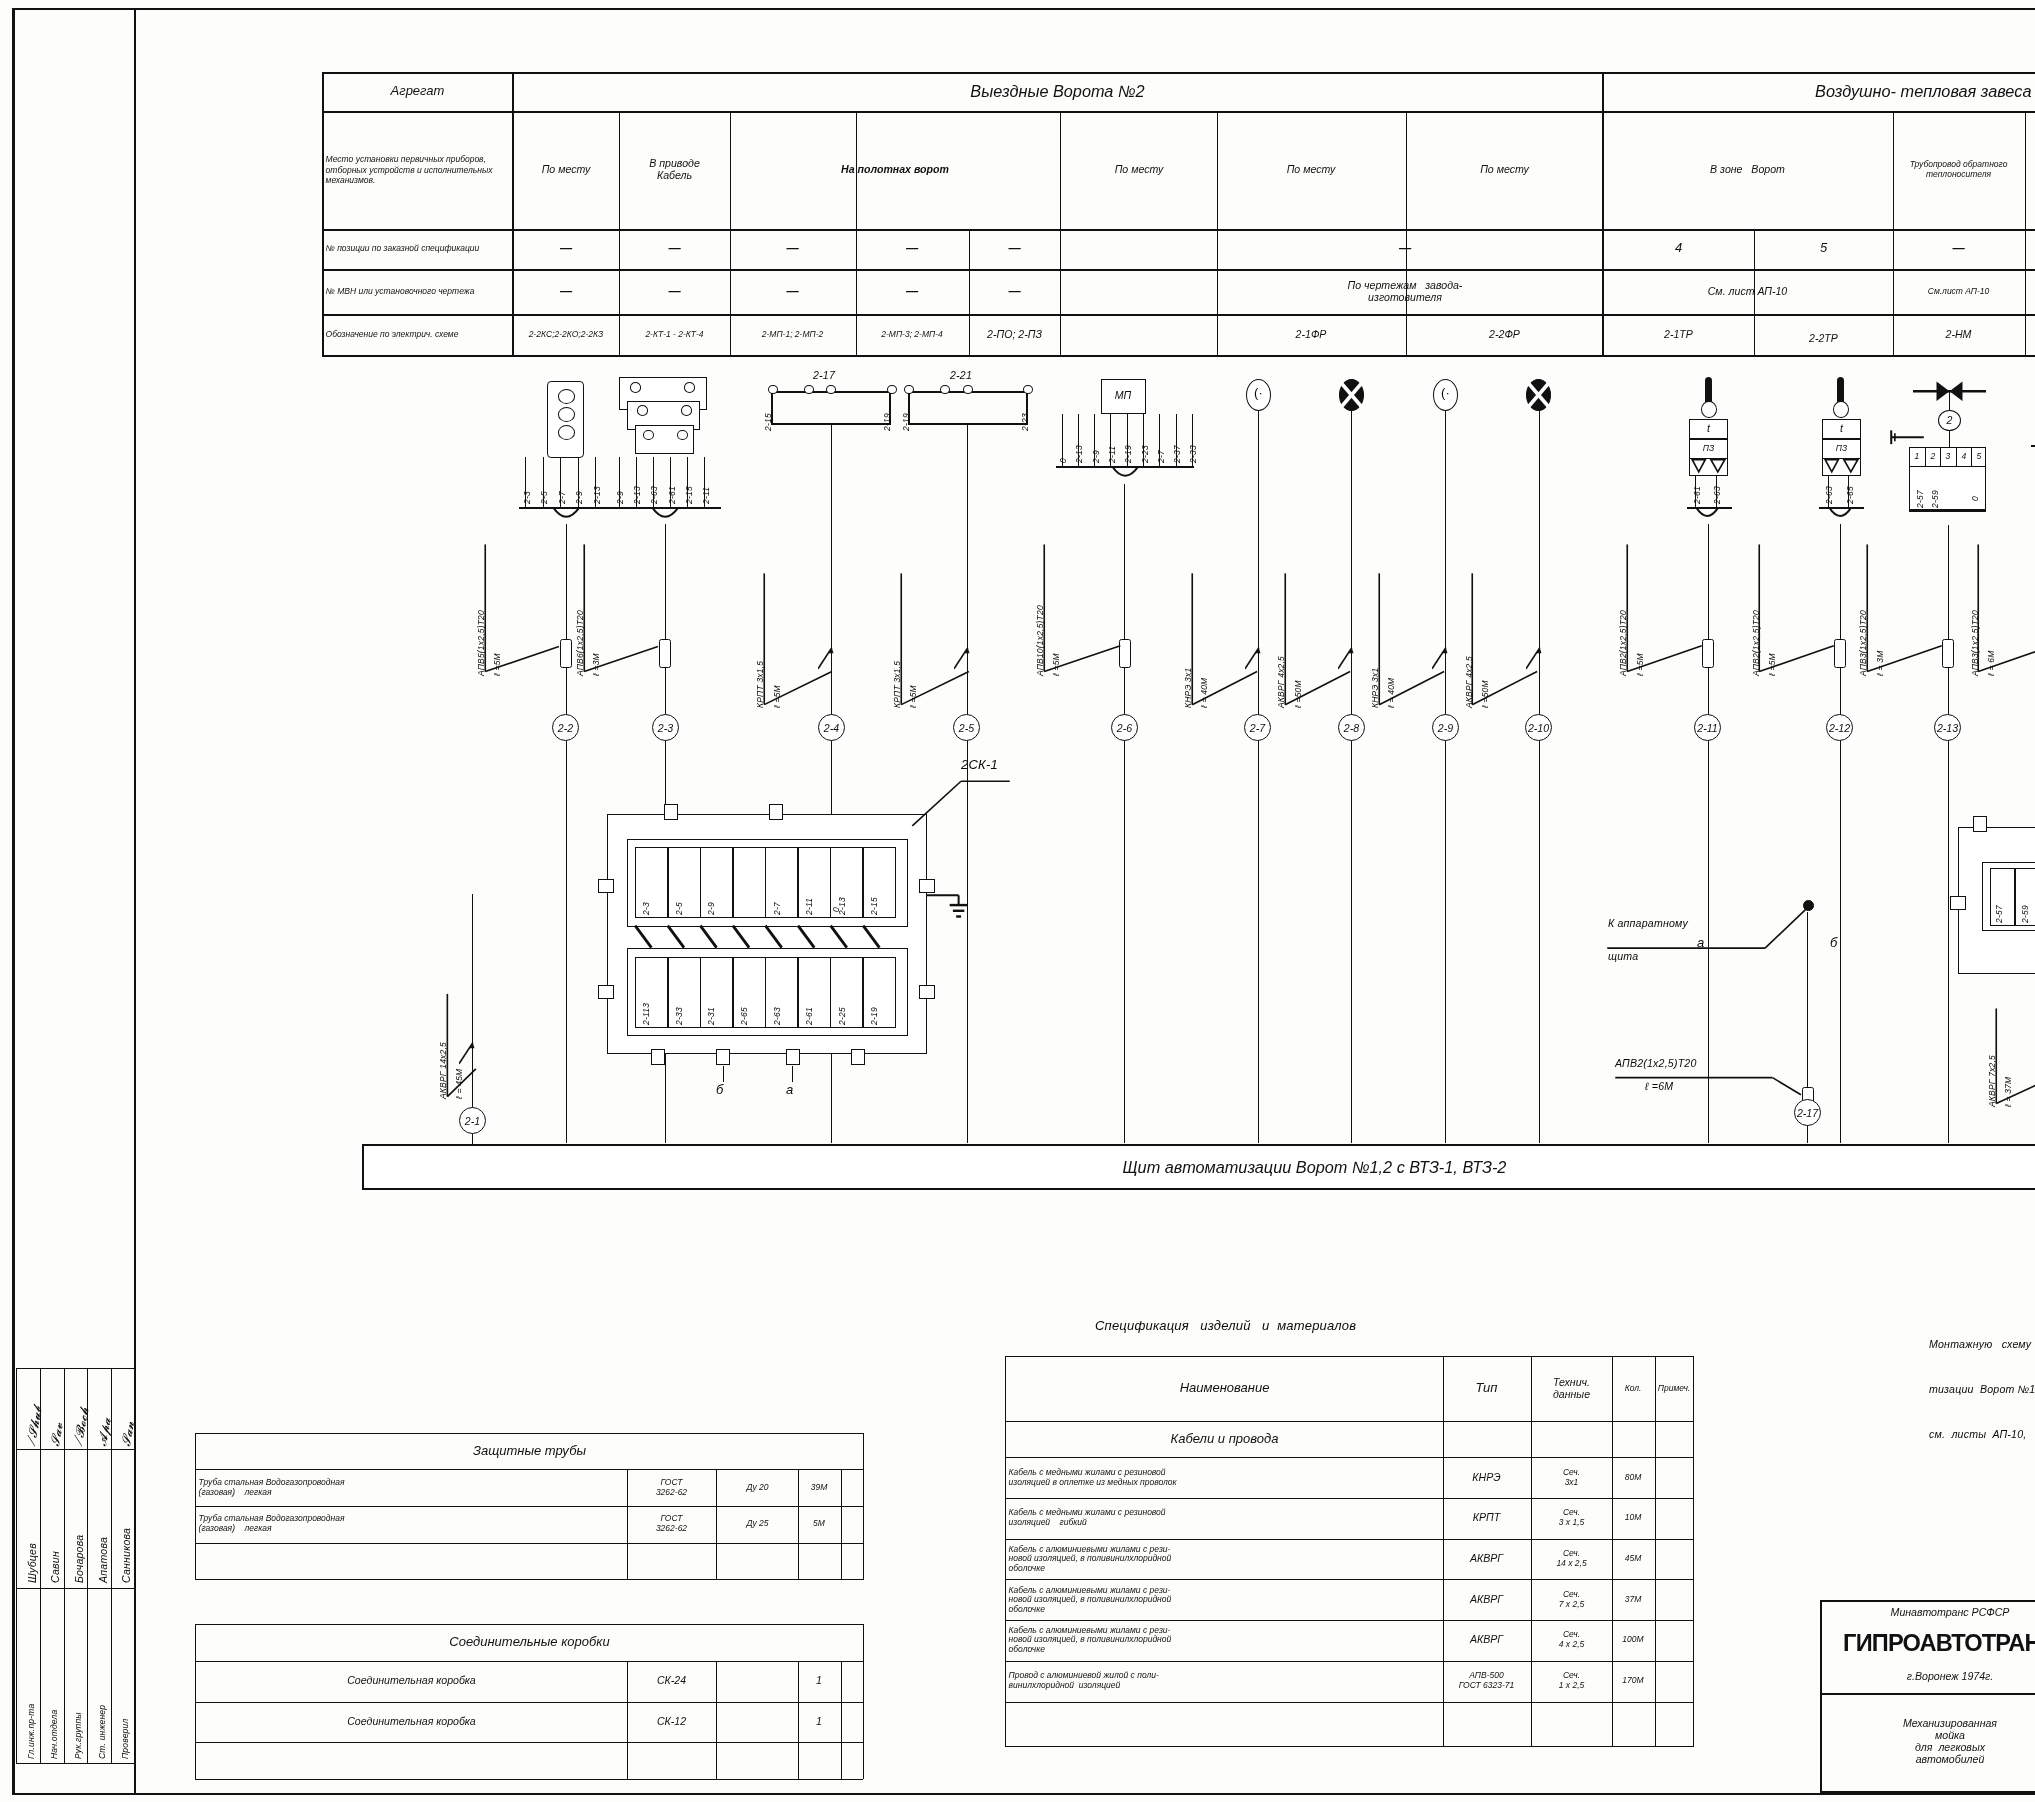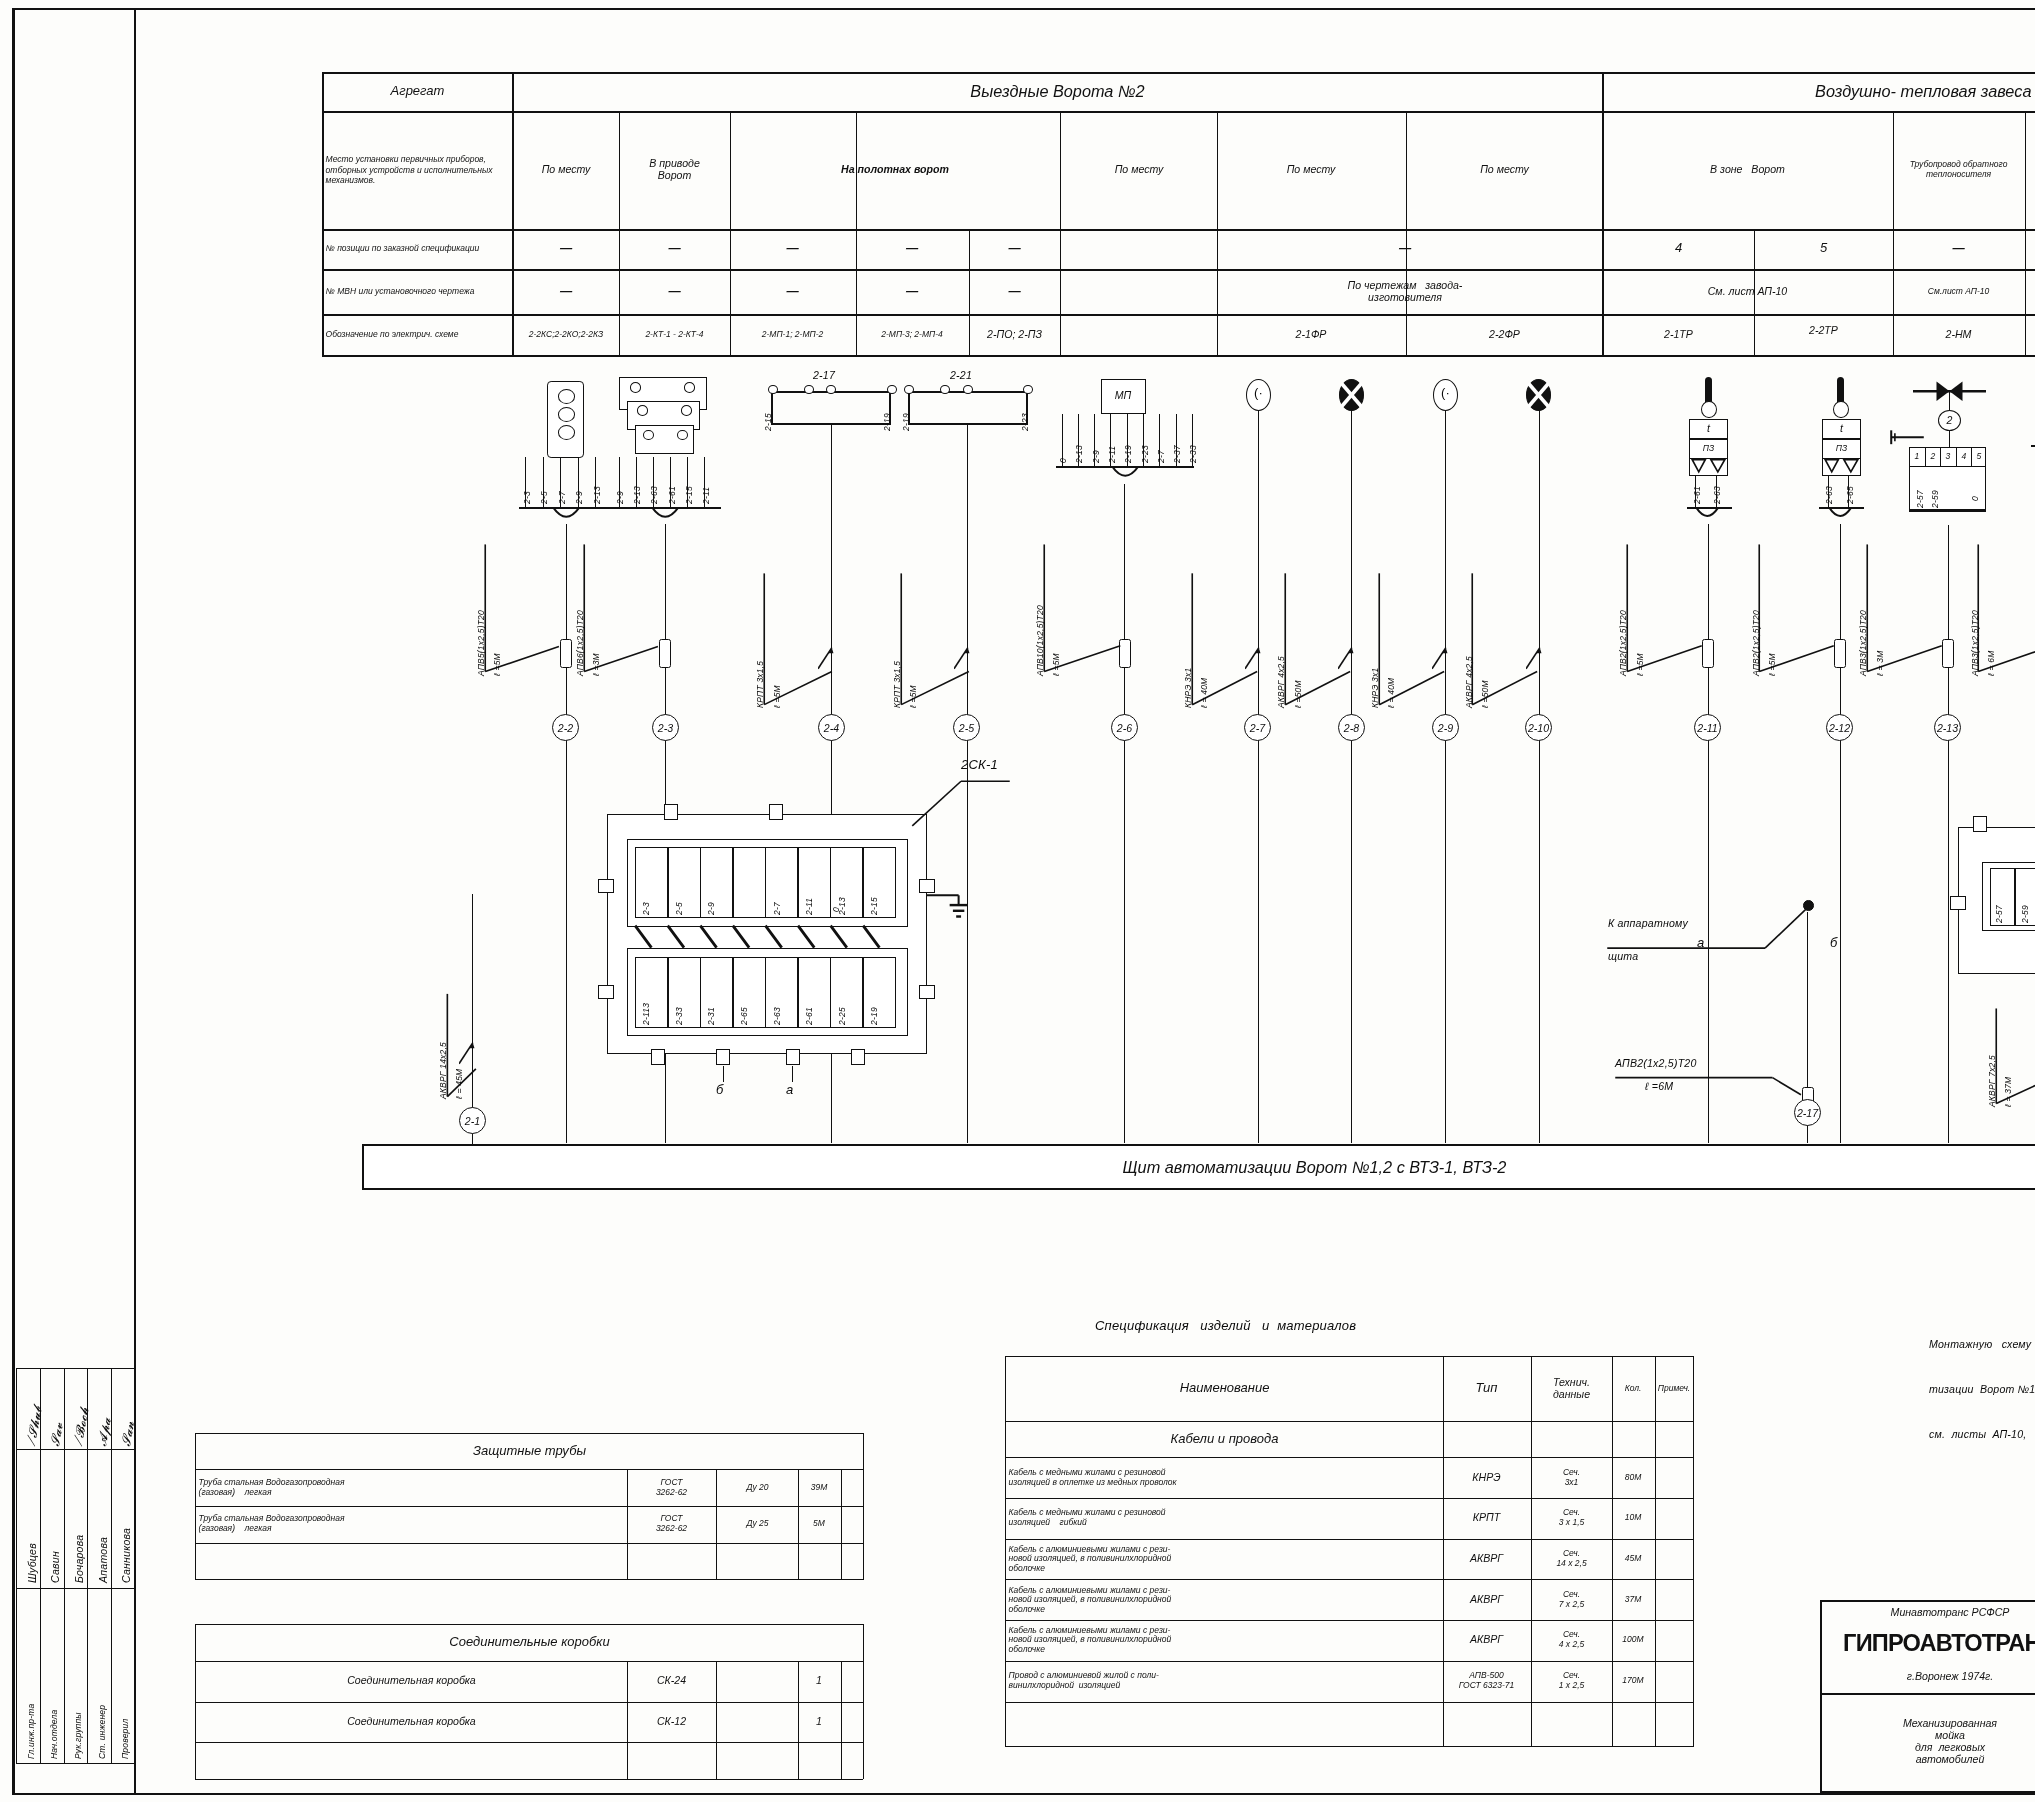--- a/index.html
+++ b/index.html
@@ -104,21 +104,21 @@
     <div class="cell sml cl" style="left:324px;top:112px;width:188px;height:116px;white-space:pre-wrap;line-height:1.25;">Место установки первичных приборов, отборных устройств и исполнительных механизмов.</div>
     <div class="cell sml cl" style="left:324px;top:230px;width:188px;height:37px;white-space:pre-wrap;">№ позиции по заказной спецификации</div>
     <div class="cell sml cl" style="left:324px;top:270px;width:188px;height:43px;white-space:pre-wrap;">№ МВН или установочного чертежа</div>
     <div class="cell sml cl" style="left:324px;top:316px;width:188px;height:38px;white-space:pre-wrap;">Обозначение по электрич. схеме</div>
 
     <div class="cell xl" style="left:514px;top:73px;width:1087px;height:37px;">Выездные   Ворота  №2</div>
     <div class="cell xl" style="left:1604px;top:73px;width:687px;height:37px;">Воздушно- тепловая    завеса    ВТЗ-2</div>
 
     <div class="cell med" style="left:514px;top:112px;width:104px;height:116px;white-space:pre-wrap;">По месту</div>
     <div class="cell med" style="left:620px;top:112px;width:109px;height:116px;white-space:pre-wrap;">В приводе
-Ворот</div>
+Кабель</div>
     <div class="cell med" style="left:731px;top:112px;width:328px;height:116px;white-space:pre-wrap;font-weight:bold;">На полотнах ворот</div>
     <div class="cell med" style="left:1062px;top:112px;width:154px;height:116px;white-space:pre-wrap;">По месту</div>
     <div class="cell med" style="left:1218px;top:112px;width:186px;height:116px;white-space:pre-wrap;">По месту</div>
     <div class="cell med" style="left:1408px;top:112px;width:193px;height:116px;white-space:pre-wrap;">По месту</div>
     <div class="cell med" style="left:1604px;top:112px;width:287px;height:116px;white-space:pre-wrap;">В зоне   Ворот</div>
     <div class="cell sml" style="left:1894px;top:112px;width:129px;height:116px;white-space:pre-wrap;">Трубопровод обратного теплоносителя</div>
     <div class="cell med" style="left:2027px;top:112px;width:119px;height:116px;white-space:pre-wrap;">По месту</div>
 
     <div class="cell dash" style="left:514px;top:230px;width:104px;height:37px;">—</div>
     <div class="cell dash" style="left:620px;top:230px;width:109px;height:37px;">—</div>
@@ -143,21 +143,21 @@
     <div class="cell dash" style="left:2027px;top:270px;width:119px;height:43px;">—</div>
 
     <div class="cell sml" style="left:514px;top:316px;width:104px;height:38px;">2-2КС;2-2КО;2-2КЗ</div>
     <div class="cell sml" style="left:620px;top:316px;width:109px;height:38px;">2-КТ-1 - 2-КТ-4</div>
     <div class="cell sml" style="left:731px;top:316px;width:123px;height:38px;">2-МП-1; 2-МП-2</div>
     <div class="cell sml" style="left:857px;top:316px;width:110px;height:38px;">2-МП-3; 2-МП-4</div>
     <div class="cell med" style="left:970px;top:316px;width:89px;height:38px;">2-ПО; 2-ПЗ</div>
     <div class="cell med" style="left:1218px;top:316px;width:186px;height:38px;">2-1ФР</div>
     <div class="cell med" style="left:1408px;top:316px;width:193px;height:38px;">2-2ФР</div>
     <div class="cell med" style="left:1604px;top:316px;width:149px;height:38px;">2-1ТР</div>
-    <div class="cell med" style="left:1756px;top:308px;width:135px;height:46px;">2-2ТР</div>
+    <div class="cell med" style="left:1756px;top:316px;width:135px;height:46px;">2-2ТР</div>
     <div class="cell med" style="left:1894px;top:316px;width:129px;height:38px;">2-НМ</div>
     <div class="cell med" style="left:2027px;top:316px;width:119px;height:38px;">2-Л</div>
 
   </div>
 
   <div>
 
     <div class="box" style="left:547px;top:381px;width:37px;height:77px;border-radius:4.1px;"></div>
     <div class="ellip" style="left:558px;top:389px;width:17px;height:14.7px;"></div>
     <div class="ellip" style="left:558px;top:407px;width:17px;height:14.7px;"></div>

